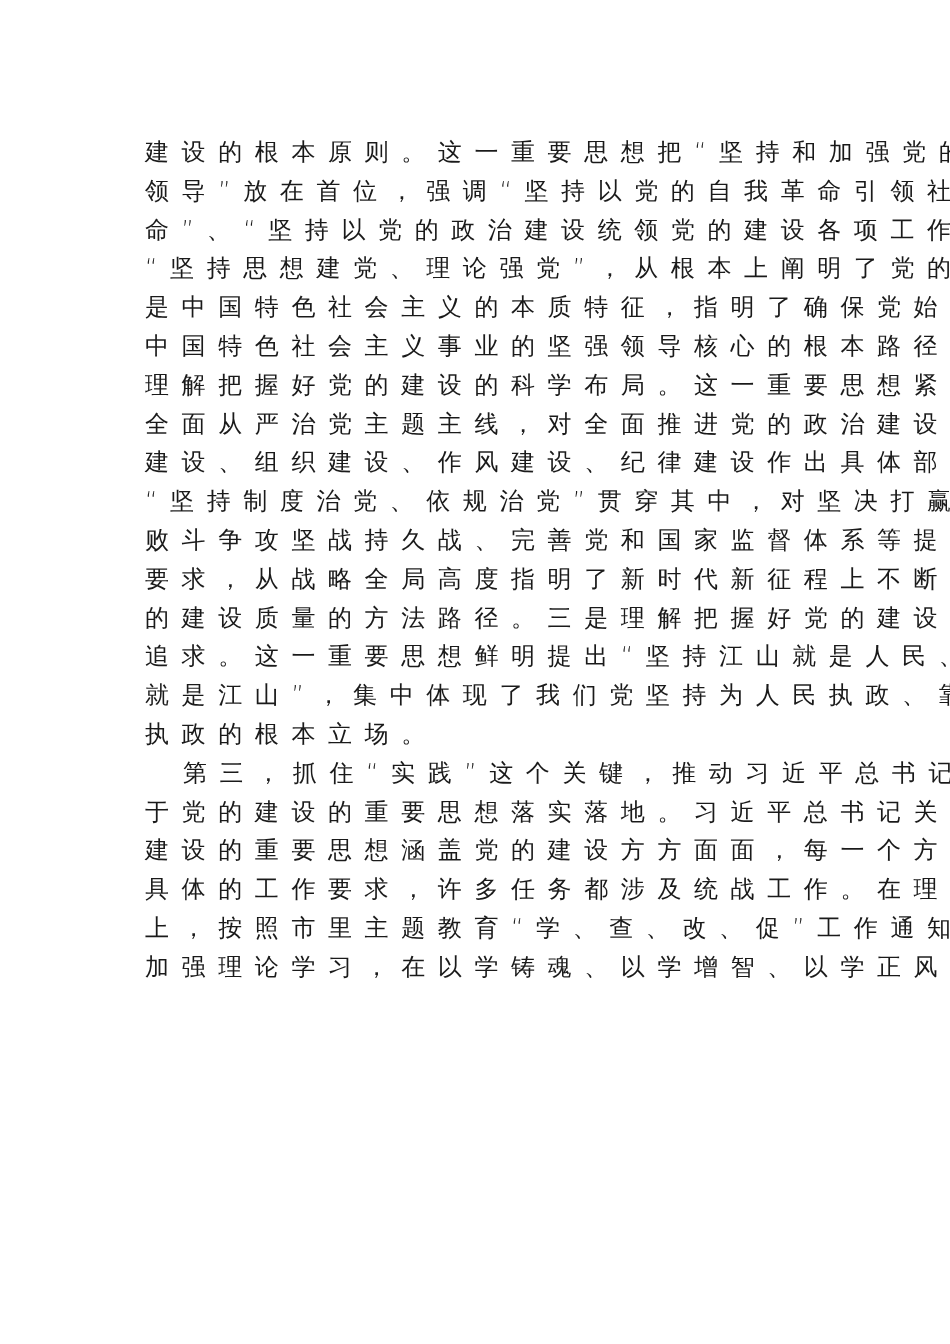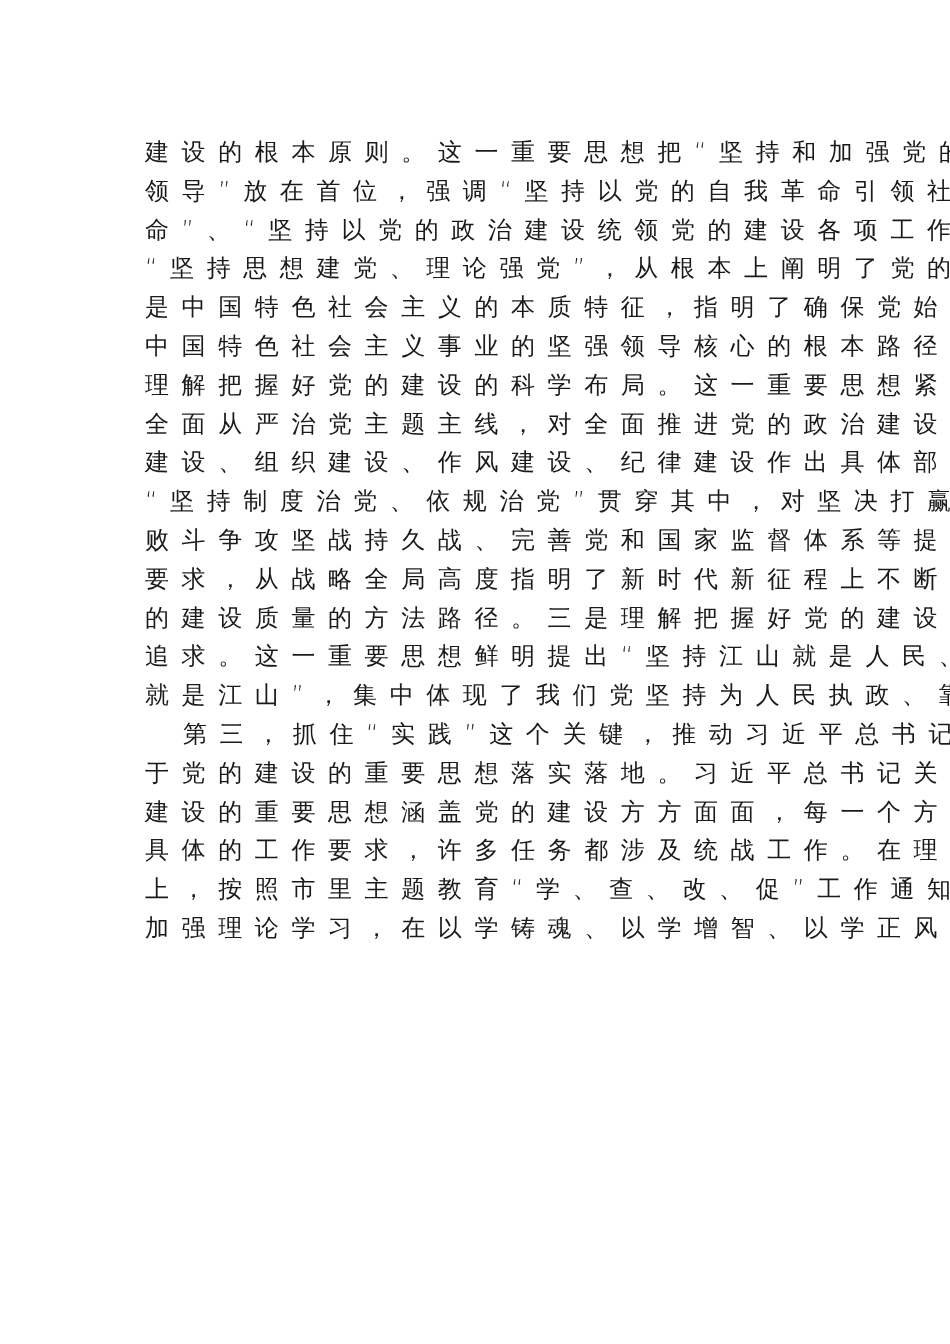--- a/index.html
+++ b/index.html
@@ -46,19 +46,20 @@
   <div class="line">中国特色社会主义事业的坚强领导核心的根本路径。二是</div>
   <div class="line">理解把握好党的建设的科学布局。这一重要思想紧紧围绕</div>
   <div class="line">全面从严治党主题主线，对全面推进党的政治建设、思想</div>
   <div class="line">建设、组织建设、作风建设、纪律建设作出具体部署，把</div>
   <div class="line">“坚持制度治党、依规治党”贯穿其中，对坚决打赢反腐</div>
   <div class="line">败斗争攻坚战持久战、完善党和国家监督体系等提出明确</div>
   <div class="line">要求，从战略全局高度指明了新时代新征程上不断提高党</div>
   <div class="line">的建设质量的方法路径。三是理解把握好党的建设的价值</div>
   <div class="line">追求。这一重要思想鲜明提出“坚持江山就是人民、人民</div>
   <div class="line">就是江山”，集中体现了我们党坚持为人民执政、靠人民</div>
+  <div class="line">执政的根本立场。</div>
   <div class="line indent">第三，抓住“实践”这个关键，推动习近平总书记关</div>
   <div class="line">于党的建设的重要思想落实落地。习近平总书记关于党的</div>
   <div class="line">建设的重要思想涵盖党的建设方方面面，每一个方面都有</div>
   <div class="line">具体的工作要求，许多任务都涉及统战工作。在理论武装</div>
   <div class="line">上，按照市里主题教育“学、查、改、促”工作通知要求</div>
   <div class="line">加强理论学习，在以学铸魂、以学增智、以学正风、以学</div>
 </div>
 
 </body></html>

